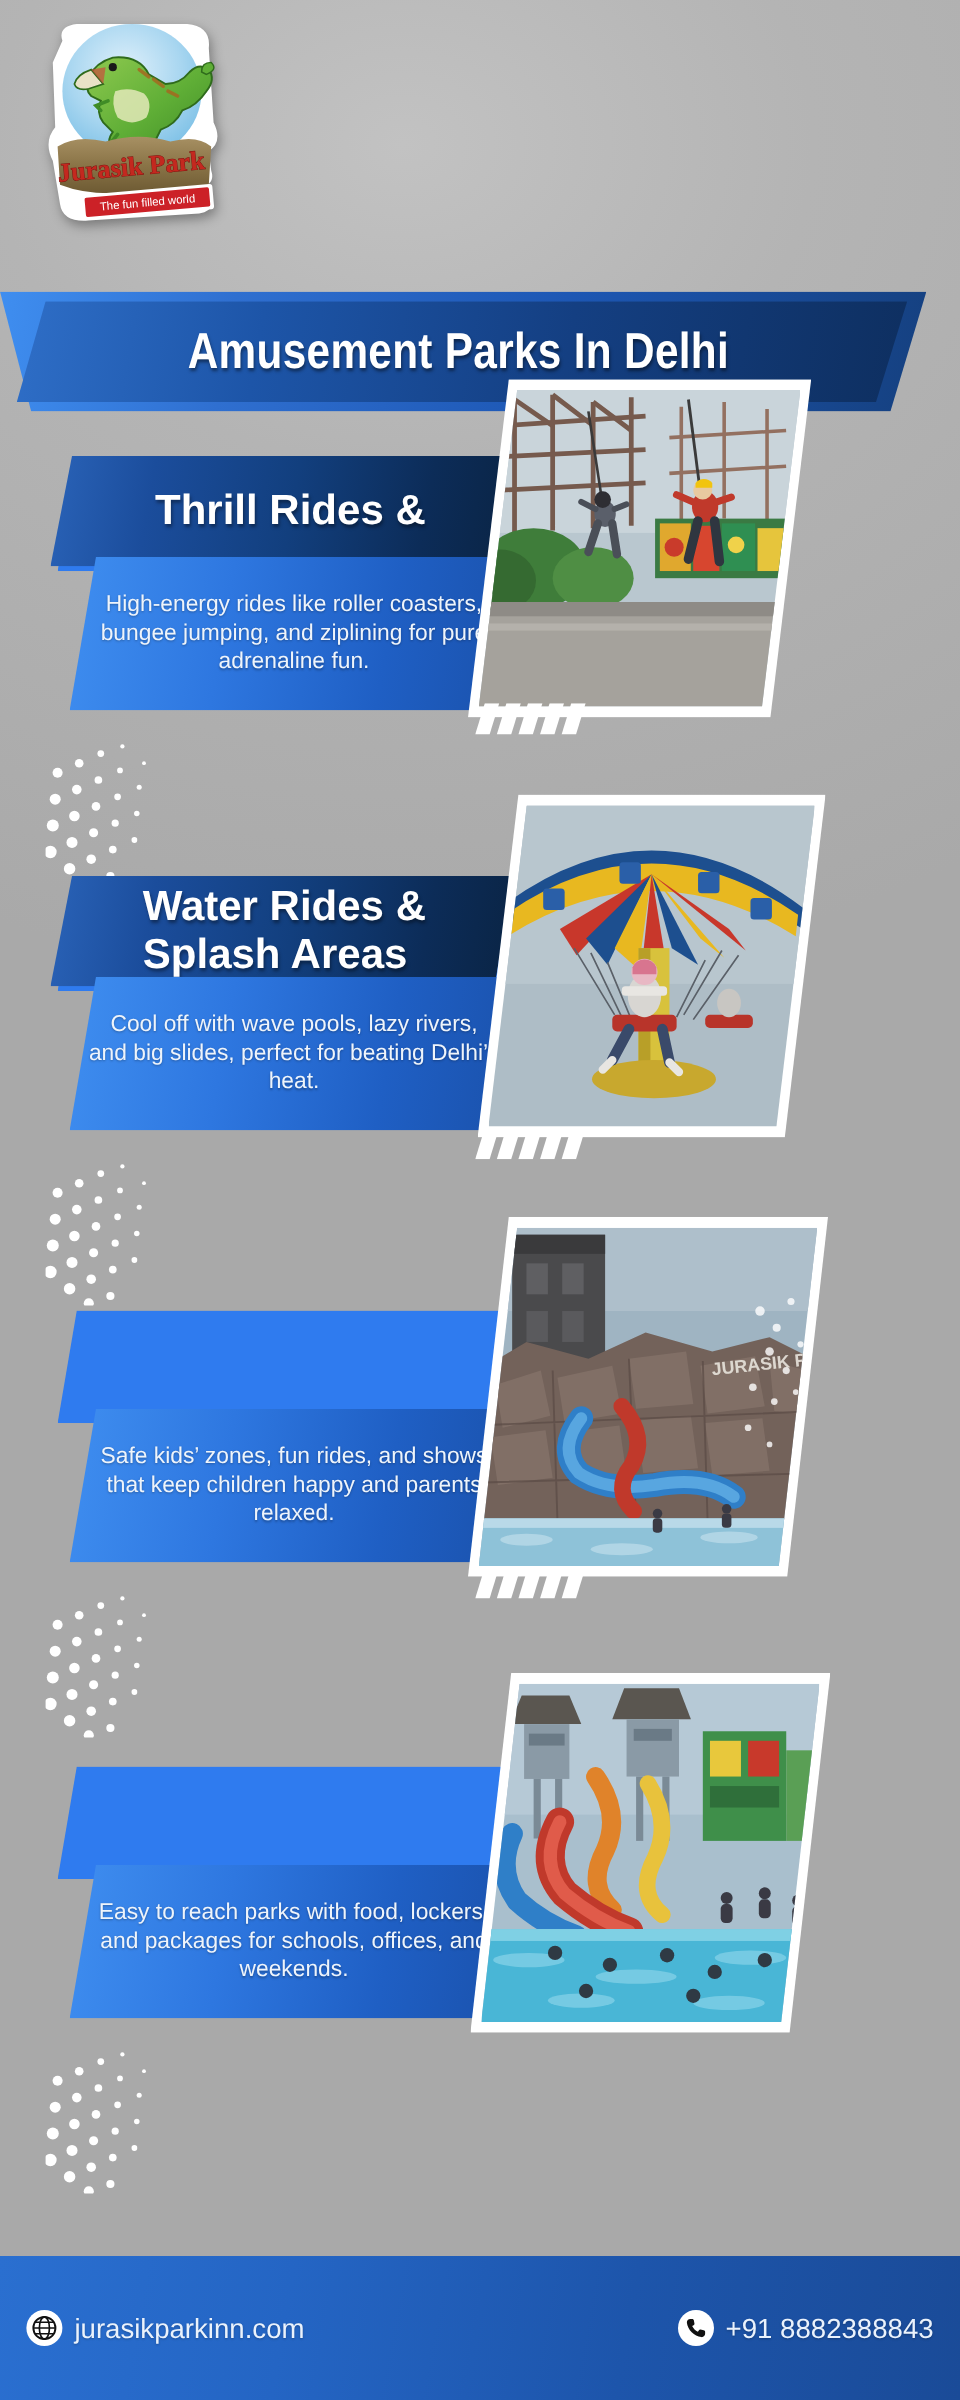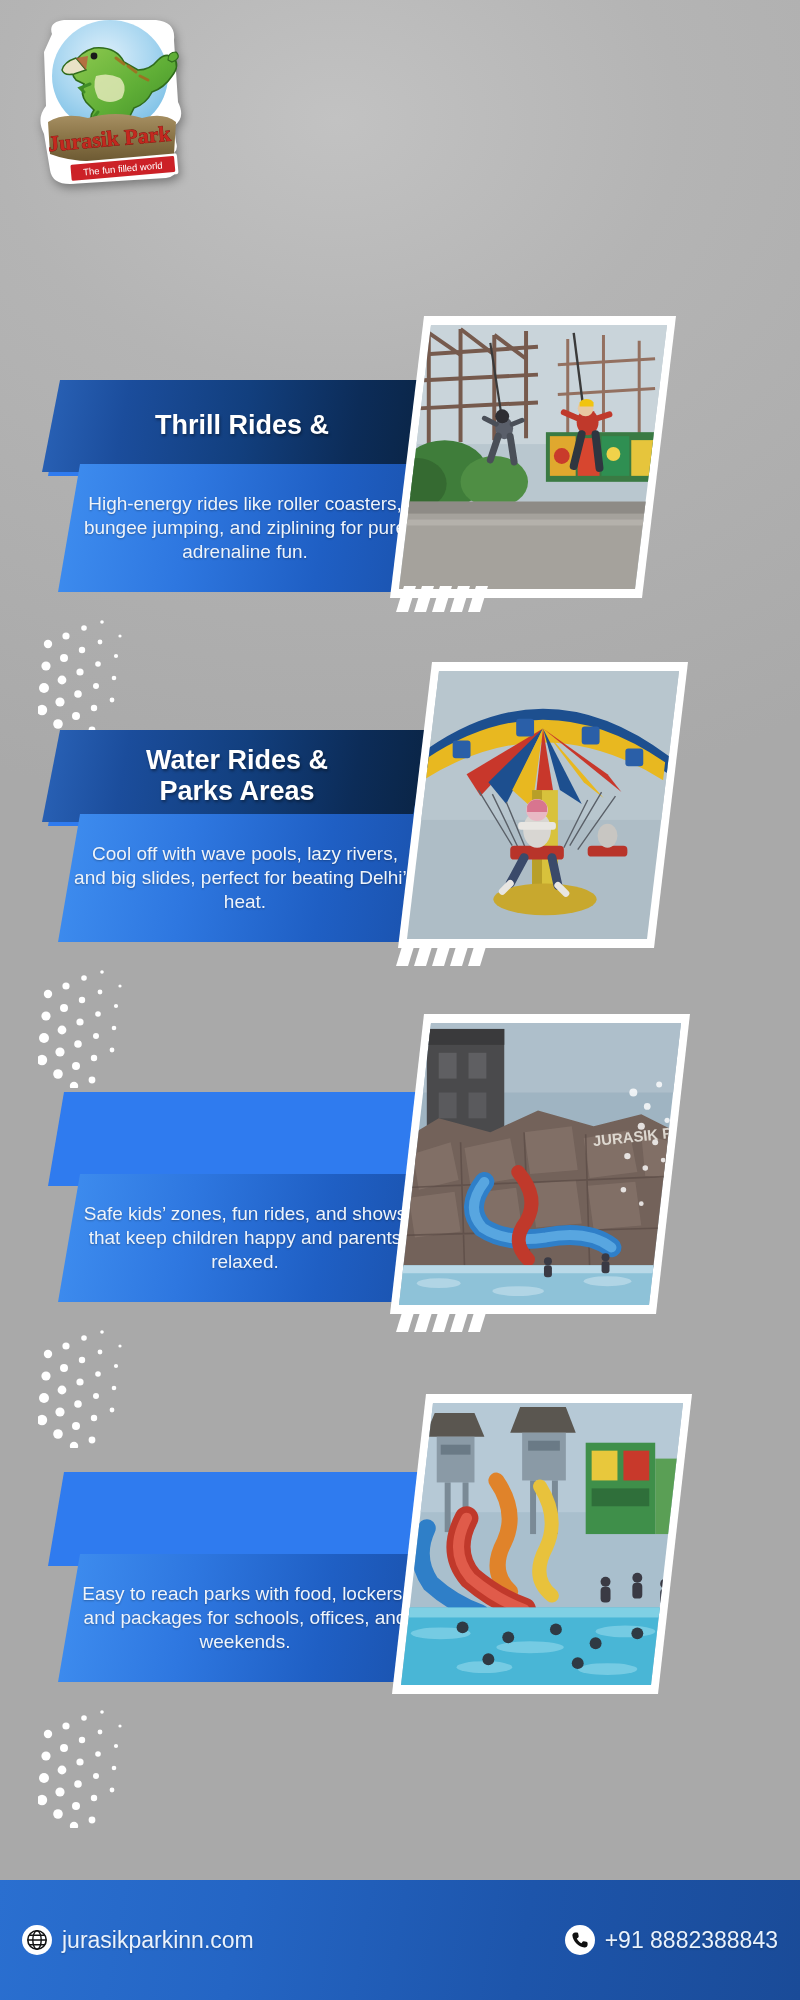--- a/index.html
+++ b/index.html
@@ -35,21 +35,21 @@
 
   
   .card{position:absolute;left:0;width:800px;}
   .dots{position:absolute;width:120px;height:190px;pointer-events:none;}
   .dots svg{display:block;}
 
   .tband-shadow{position:absolute;background:#2f7bef;}
   .tband{position:absolute;
     background:linear-gradient(100deg,#2a63b8 0%,#1b4d9c 22%,#123f7e 52%,#0c2c58 80%,#0a2444 100%);}
   .tband-inner{position:absolute;inset:0;display:flex;align-items:center;}
-  .tband-title{color:#fff;font-size:27px;font-weight:700;line-height:1.15;
+  .tband-title{color:#fff;font-size:35px;font-weight:700;line-height:1.15;
     text-shadow:1px 2px 3px rgba(0,0,0,.4);}
 
   .bband{position:absolute;
     background:linear-gradient(100deg,#3f8ef0 0%,#2e77e0 35%,#1f5fc4 70%,#1a51ab 100%);}
   .bband-text{position:absolute;inset:0;display:flex;align-items:center;justify-content:center;
     color:#eef4fb;font-size:19px;line-height:1.28;text-align:center;
     text-shadow:0 1px 2px rgba(0,0,0,.3);padding:0 16px;box-sizing:border-box;}
 
   
   .photo{position:absolute;box-shadow:3px 5px 10px rgba(0,0,0,.3);}
@@ -133,20 +133,26 @@
 
         <g transform="rotate(-5 98 156)">
           <rect x="44" y="144" width="110" height="21" rx="2.5" fill="#ffffff"></rect>
           <rect x="47" y="146.5" width="104" height="16" rx="1.5" fill="#cc2127"></rect>
           <text x="99" y="158" text-anchor="middle" font-family="Liberation Sans, sans-serif" font-size="9.5" fill="#ffffff">The fun filled world</text>
         </g>
       </svg>
     </div>
   </div>
 
+  <div class="header">
+    <div class="back"></div>
+    <div class="front">
+      <div class="header-title">Amusement Parks In Delhi</div>
+    </div>
+  </div>
 
   <div class="card" style="top:380px;height:330px">
     <div class="dots" style="left:38px;top:168px">
       <svg width="120" height="190" viewBox="0 0 120 190">
         <g fill="#ffffff">
           <circle cx="10" cy="96" r="4.2"></circle>
             <circle cx="28" cy="88" r="3.6"></circle>
             <circle cx="46" cy="80" r="2.8"></circle>
           <circle cx="8" cy="118" r="4.6"></circle>
             <circle cx="26" cy="110" r="4"></circle>
@@ -285,23 +291,23 @@
           <circle cx="64" cy="74" r="1.8"></circle>
             <circle cx="82" cy="88" r="1.6"></circle>
         </g>
       </svg>
     </div>
     <div class="tband-shadow" style="left:48px;top:2px;width:388px;height:94px;
          clip-path:polygon(16px 0,388px 0,372px 94px,0 94px)"></div>
     <div class="tband" style="left:42px;top:0;width:386px;height:92px;
          clip-path:polygon(18px 0,386px 0,370px 92px,0 92px)">
       <div class="tband-inner" style="justify-content:center;padding-left:4px">
-        <div class="tband-title" style="text-align:center">
+        <div class="tband-title" style="text-align:left">
           <div>Water Rides &amp;</div>
-          <div>Parks Areas</div>
+          <div>Splash Areas</div>
         </div>
       </div>
     </div>
     <div class="bband" style="left:58px;top:84px;width:374px;height:128px;
          clip-path:polygon(22px 0,374px 0,352px 128px,0 128px)">
       <div class="bband-text">Cool off with wave pools, lazy rivers, and big slides, perfect for beating Delhi’s heat.</div>
     </div>
     <div class="photo" style="left:398px;top:-68px;width:290px;height:286px;
          clip-path:polygon(34px 0,290px 0,256px 286px,0 286px)">
       <div class="mat"></div>

